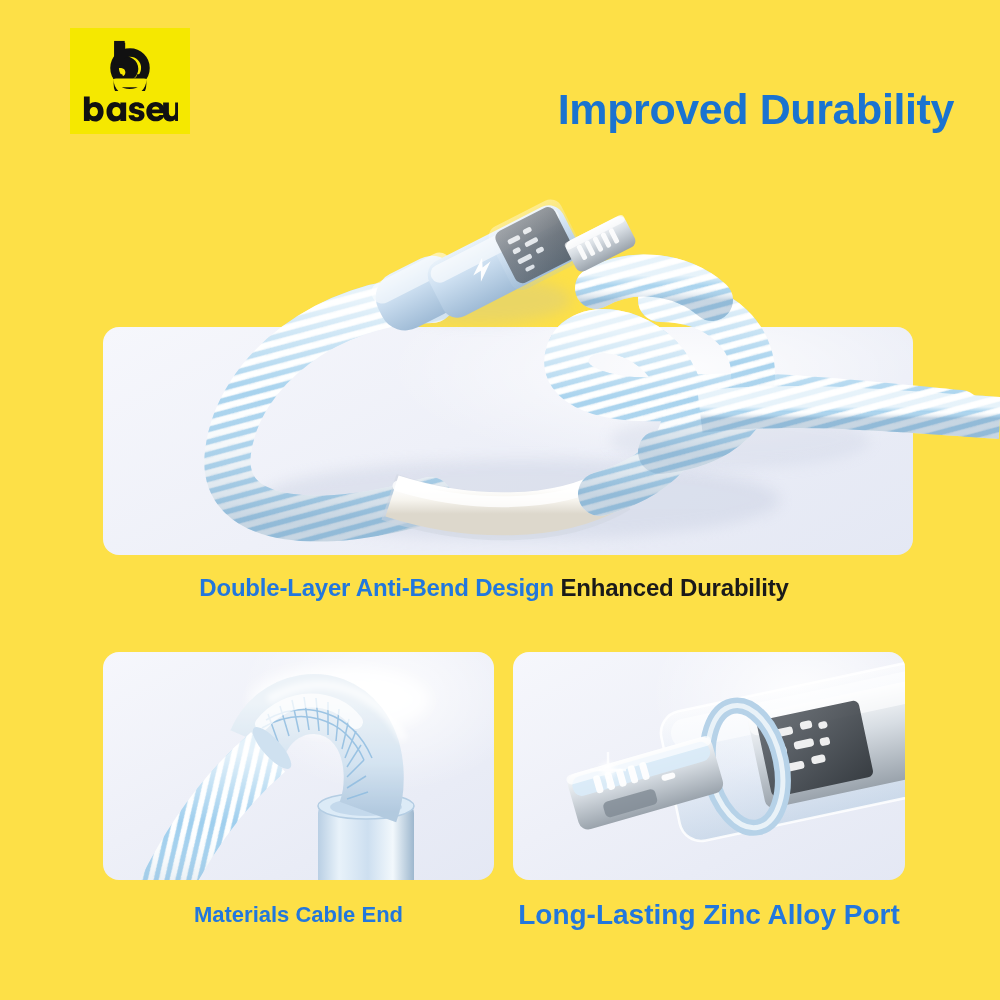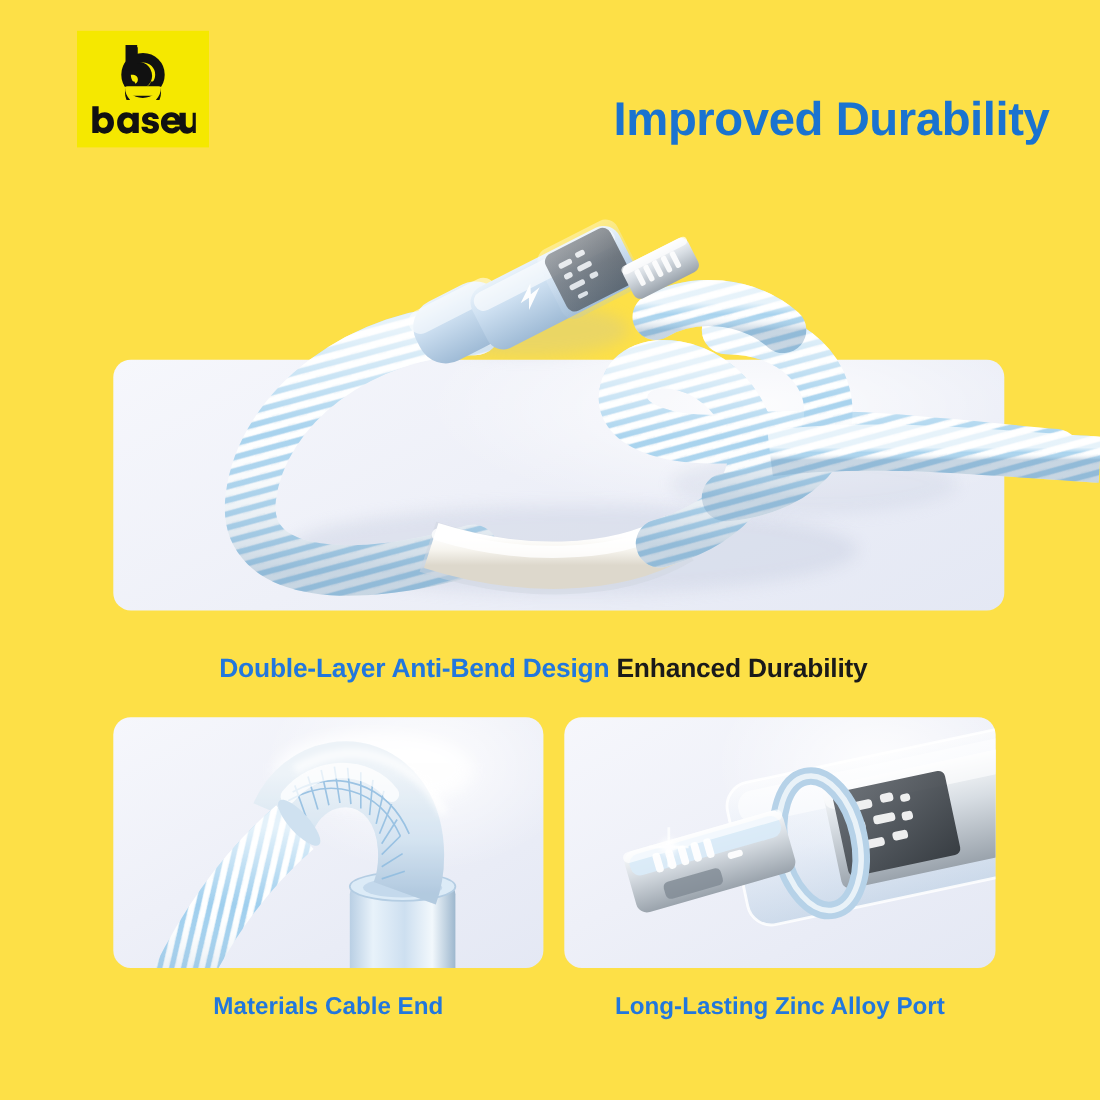--- a/index.html
+++ b/index.html
@@ -47,23 +47,23 @@
   .panel-sheen{
     position:absolute;inset:0;
     background:radial-gradient(ellipse 60% 70% at 72% 18%,rgba(255,255,255,.85),rgba(255,255,255,0) 62%);
     pointer-events:none;
   }
 
   
   .cap{position:absolute;text-align:center;white-space:nowrap;}
   .cap .b{color:#2277DD;font-weight:bold;}
   .cap .k{color:#1a1a1a;font-weight:bold;}
-  #cap-main{left:0;right:12px;top:574px;font-size:24px;letter-spacing:-0.2px;margin-top:20px;}
+  #cap-main{left:0;right:12px;top:574px;font-size:24px;letter-spacing:-0.2px;}
   #cap-bl{left:103px;width:391px;top:899px;font-size:22px;line-height:31px;}
-  #cap-br{left:513px;width:392px;top:899px;font-size:22px;line-height:31px;}
+  #cap-br{left:513px;width:392px;top:899px;font-size:28px;line-height:31px;}
   .cap .line{display:block;}
 
   
   .art{position:absolute;left:0;top:0;width:1000px;height:1000px;pointer-events:none;}
 </style>
 </head>
 <body>
 
 <div class="page">
 

